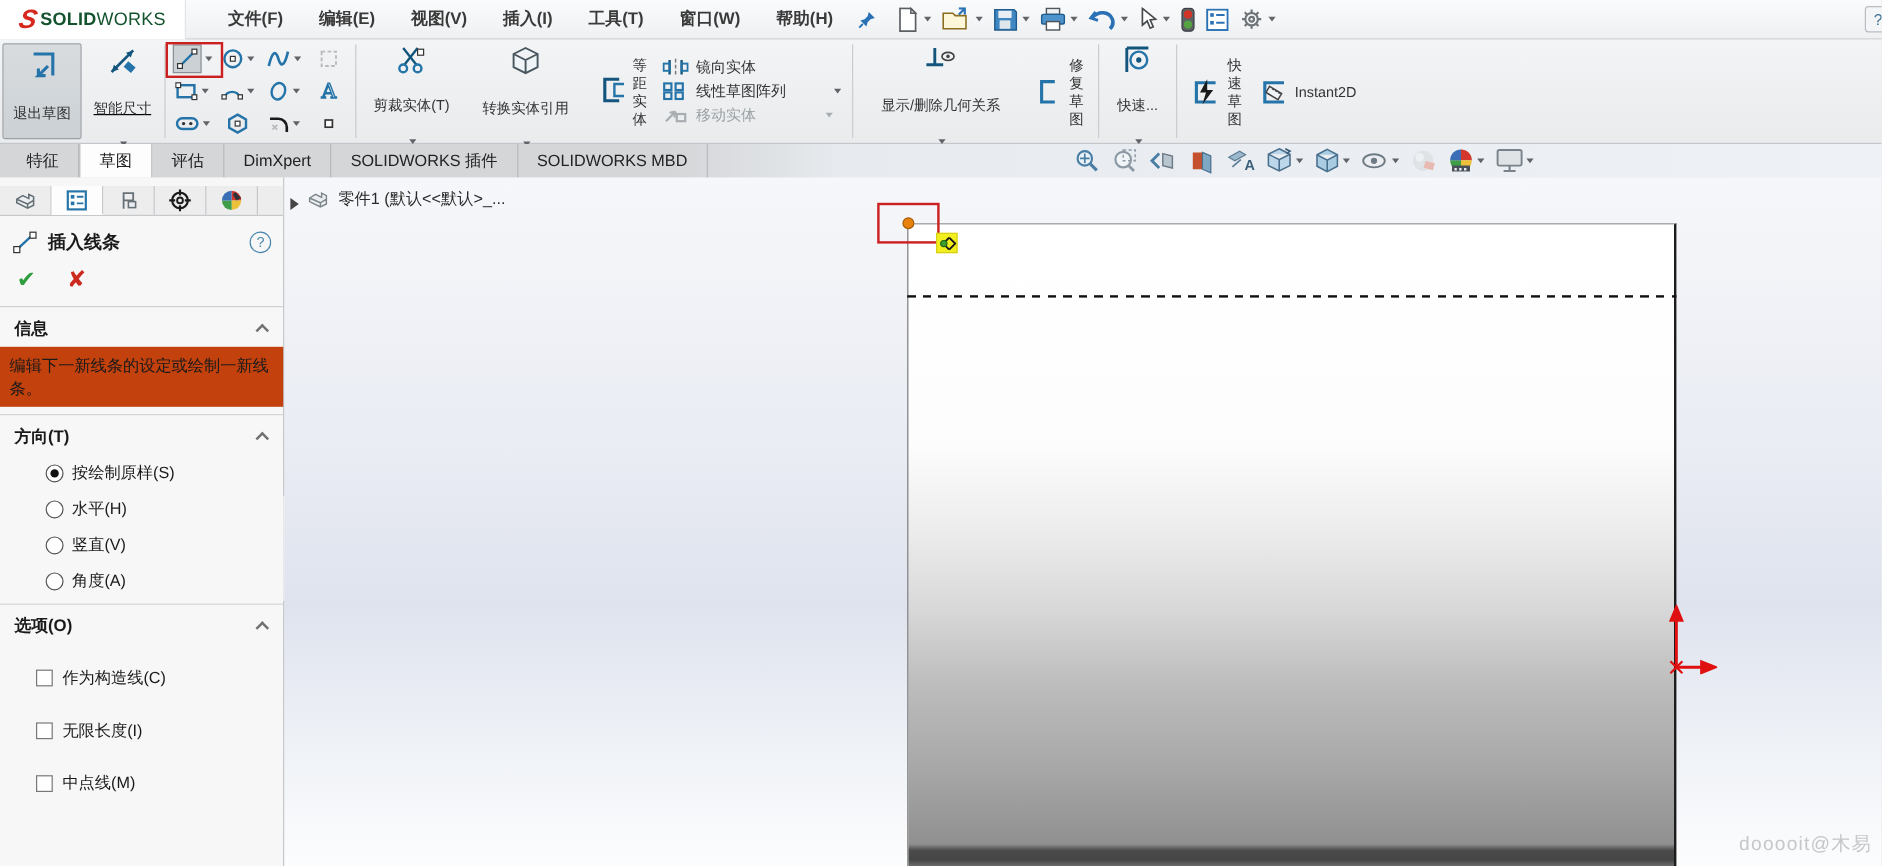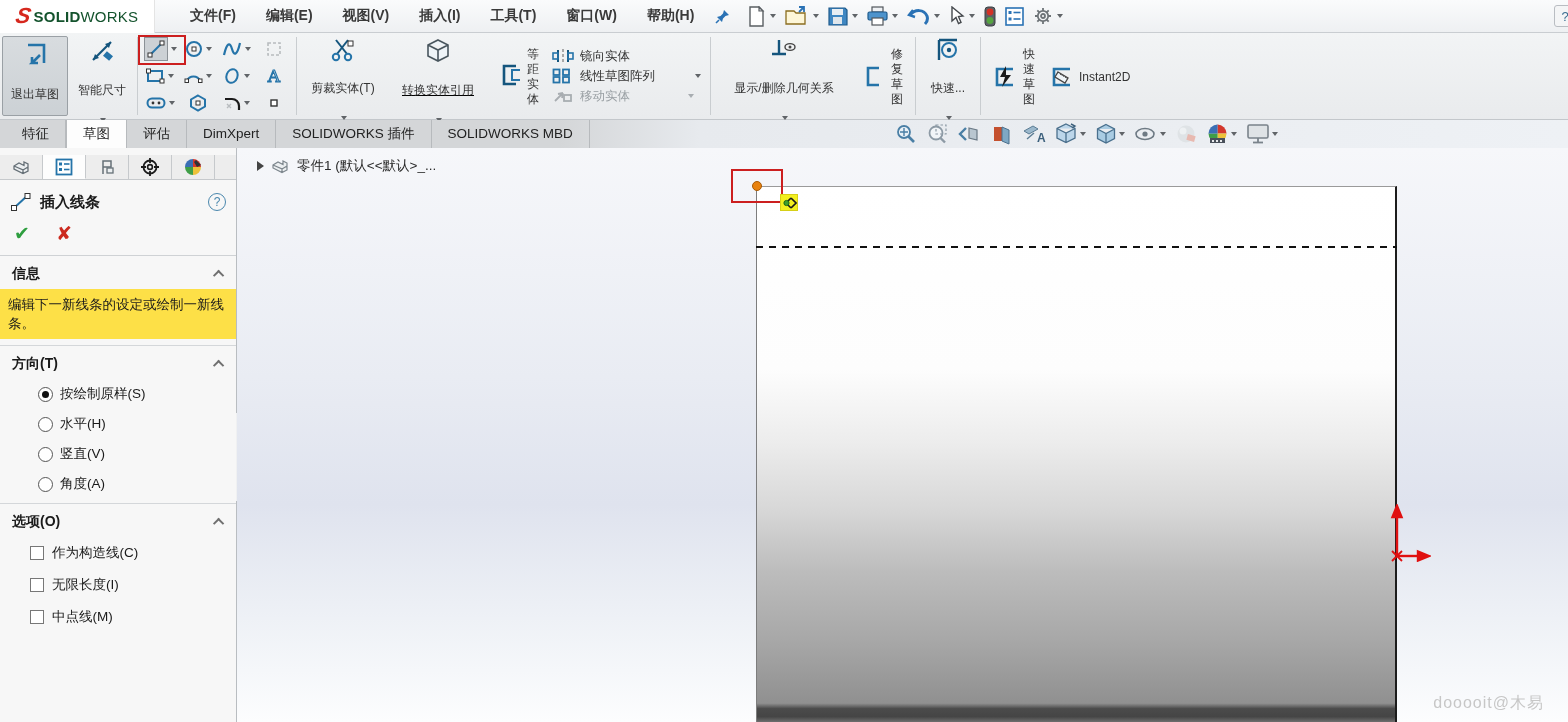--- a/index.html
+++ b/index.html
@@ -68,51 +68,51 @@
   .pm-title { display:flex; align-items:center; gap:8px; padding:12px 10px 8px; }
   .pm-title .t { font-size:15px; font-weight:bold; color:#1a1a1a; }
   .pm-help { margin-left:auto; width:18px; height:18px; border:1.5px solid #4a87ad; border-radius:50%;
     color:#4a87ad; font-size:12px; display:flex; align-items:center; justify-content:center; }
   .okcancel { display:flex; gap:26px; padding:2px 14px 10px; border-bottom:1px solid #cfd2d5; }
   .ok { color:#2e9e3f; font-size:19px; font-weight:bold; }
   .cancel { color:#cc2a1f; font-size:19px; font-weight:bold; }
   .sect-hd { display:flex; align-items:center; padding:9px 12px 6px; font-size:14px; font-weight:bold; color:#1a1a1a; }
   .chev { margin-left:auto; width:8px; height:8px; border-left:2px solid #707070; border-top:2px solid #707070;
     transform:rotate(45deg) translateY(2px); }
-  .msgbox { background:#fde047; margin:0 0 6px; padding:6px 8px; font-size:13.5px; color:#1a1a1a; line-height:19px; }
+  .msgbox { background:#c2410c; margin:0 0 6px; padding:6px 8px; font-size:13.5px; color:#1a1a1a; line-height:19px; }
   .sect-div { height:1px; background:#d4d7da; margin:4px 0 0; }
   .radio-row { display:flex; align-items:center; gap:7px; padding:6px 10px 6px 38px; font-size:13.5px; color:#1a1a1a; }
   .rb { width:15px; height:15px; border:1.5px solid #555; border-radius:50%; background:#fff; position:relative; flex:none; }
   .rb.sel::after { content:""; position:absolute; left:3px; top:3px; width:7px; height:7px; border-radius:50%; background:#111; }
-  .chk-row { display:flex; align-items:center; gap:8px; padding:7px 10px 7px 30px; font-size:13.5px; color:#1a1a1a; }
+  .chk-row { display:flex; align-items:center; gap:8px; padding:7px 10px 7px 30px; font-size:13.5px; color:#1a1a1a;margin-top:12px; }
   .cb { width:14px; height:14px; border:1.5px solid #777; background:#fff; flex:none; }
   .split-tab { position:absolute; left:236px; top:412px; width:12px; height:90px; background:#f0f1f2;
     border:1px solid #b9bdc1; border-left:none; border-radius:0 5px 5px 0; }
   .split-tab::after { content:""; position:absolute; left:3px; top:41px; width:5px; height:5px;
     border-radius:50%; background:#cdd0d3; border:1px solid #a9adb1; }
 
   
   .viewport { position:absolute; left:237px; top:148px; width:1331px; height:574px;
     background:linear-gradient(180deg,#f6f7fa 0%,#e9ecf3 40%,#dfe3ee 62%,#eef1f6 82%,#fcfdfe 100%); overflow:hidden; }
-  .tree-fly { position:absolute; left:20px; top:9px; display:flex; align-items:center; gap:7px; }
+  .tree-fly { position:absolute; left:5px; top:9px; display:flex; align-items:flex-end; gap:7px; }
   .fly-arrow { width:0; height:0; border-top:5px solid transparent; border-bottom:5px solid transparent;
     border-left:7px solid #444; }
   .tree-label { font-size:13.5px; color:#2a2a2a; }
   .face { position:absolute; left:519px; top:38px; width:641px; height:536px;
     background:linear-gradient(180deg,#ffffff 0%,#fdfdfd 34%,#ececec 48%,#d8d8d8 60%,#bcbcbc 72%,#a7a7a7 85%,#909090 96.5%,#4b4b4b 97.5%,#454545 99%,#6e6e6e 100%);
     border-top:1px solid #9a9a9a; border-left:1px solid #7d7d7d; border-right:2px solid #1c1c1c; }
   .dash-line { position:absolute; left:519px; top:98px; width:641px; height:2px;
     background:repeating-linear-gradient(90deg,#111 0 7px,transparent 7px 13px); }
   .anno-box { position:absolute; left:494px; top:21px; width:52px; height:34px; border:2px solid #cc1f1f; }
   .origin-dot { position:absolute; left:515px; top:33px; width:10px; height:10px; border-radius:50%;
     background:#e8820e; border:1px solid #a85a05; }
   .cursor-hint { position:absolute; left:543px; top:46px; width:18px; height:17px; background:#f3ef1f;
     border:1px solid #d6cf17; display:flex; align-items:center; justify-content:center; }
   .sk-origin { position:absolute; left:1152px; top:356px; }
-  .watermark { position:absolute; right:24px; bottom:8px; font-size:16px; color:#c7c7c7; letter-spacing:1px; }
+  .watermark { position:absolute; right:8px; bottom:8px; font-size:16px; color:#c7c7c7; letter-spacing:1px; }
 
   svg { display:block; }
 </style>
 </head>
 <body>
 
 <div id="app">
 
   <div class="titlebar">
     <div class="logo-box">
@@ -213,21 +213,21 @@
     <div class="rbtn pressed" style="margin:3px 2px; width:66px;">
       <span class="ricon">
         <svg width="30" height="28" viewBox="0 0 30 28">
             <path d="M8 4 h16 v18" fill="none" stroke="#2574a9" stroke-width="2.6"></path>
             <path d="M20 14 l-8 8 h6 M12 22 v-6" fill="none" stroke="#2574a9" stroke-width="2.6"></path>
           </svg>
       </span>
       <span class="rlabel">退出草图</span>
       <span class="dd"></span>
     </div>
-    <div class="rbtn" style="width:64px;">
+    <div class="rbtn" style="width:64px;text-decoration:underline;">
       <span class="ricon">
         <svg width="28" height="28" viewBox="0 0 28 28">
             <path d="M5 23 L23 5" stroke="#14557d" stroke-width="2.2"></path>
             <path d="M5 23 l2 -6 l4 4 z M23 5 l-6 2 l4 4 z" fill="#14557d"></path>
             <rect x="16" y="16" width="8" height="6" fill="#2574a9" transform="rotate(40 20 19)"></rect>
           </svg>
       </span>
       <span class="rlabel">智能尺寸</span>
       <span class="dd"></span>
     </div>
@@ -325,21 +325,21 @@
             <line x1="6" y1="3" x2="17" y2="17" stroke="#14557d" stroke-width="2"></line>
             <line x1="18" y1="3" x2="7" y2="17" stroke="#14557d" stroke-width="2"></line>
             <circle cx="6" cy="20" r="3.2" fill="none" stroke="#2574a9" stroke-width="2"></circle>
             <circle cx="18" cy="20" r="3.2" fill="none" stroke="#2574a9" stroke-width="2"></circle>
             <rect x="18" y="4" width="5" height="5" fill="#fff" stroke="#333"></rect>
           </svg>
       </span>
       <span class="rlabel">剪裁实体(T)</span>
       <span class="dd"></span>
     </div>
-    <div class="rbtn" style="width:104px;text-decoration:underline;">
+    <div class="rbtn" style="width:104px;">
       <span class="ricon">
         <svg width="28" height="28" viewBox="0 0 28 28">
             <path d="M14 3 L24 8 L24 19 L14 24 L4 19 L4 8 Z M4 8 L14 13 L24 8 M14 13 V24" fill="#eef4f8" stroke="#49565e" stroke-width="1.6"></path>
           </svg>
       </span>
       <span class="rlabel">转换实体引用</span>
       <span class="dd"></span>
     </div>
     <div class="rbtn" style="width:56px; flex-direction:row; gap:4px;">
       <span>

